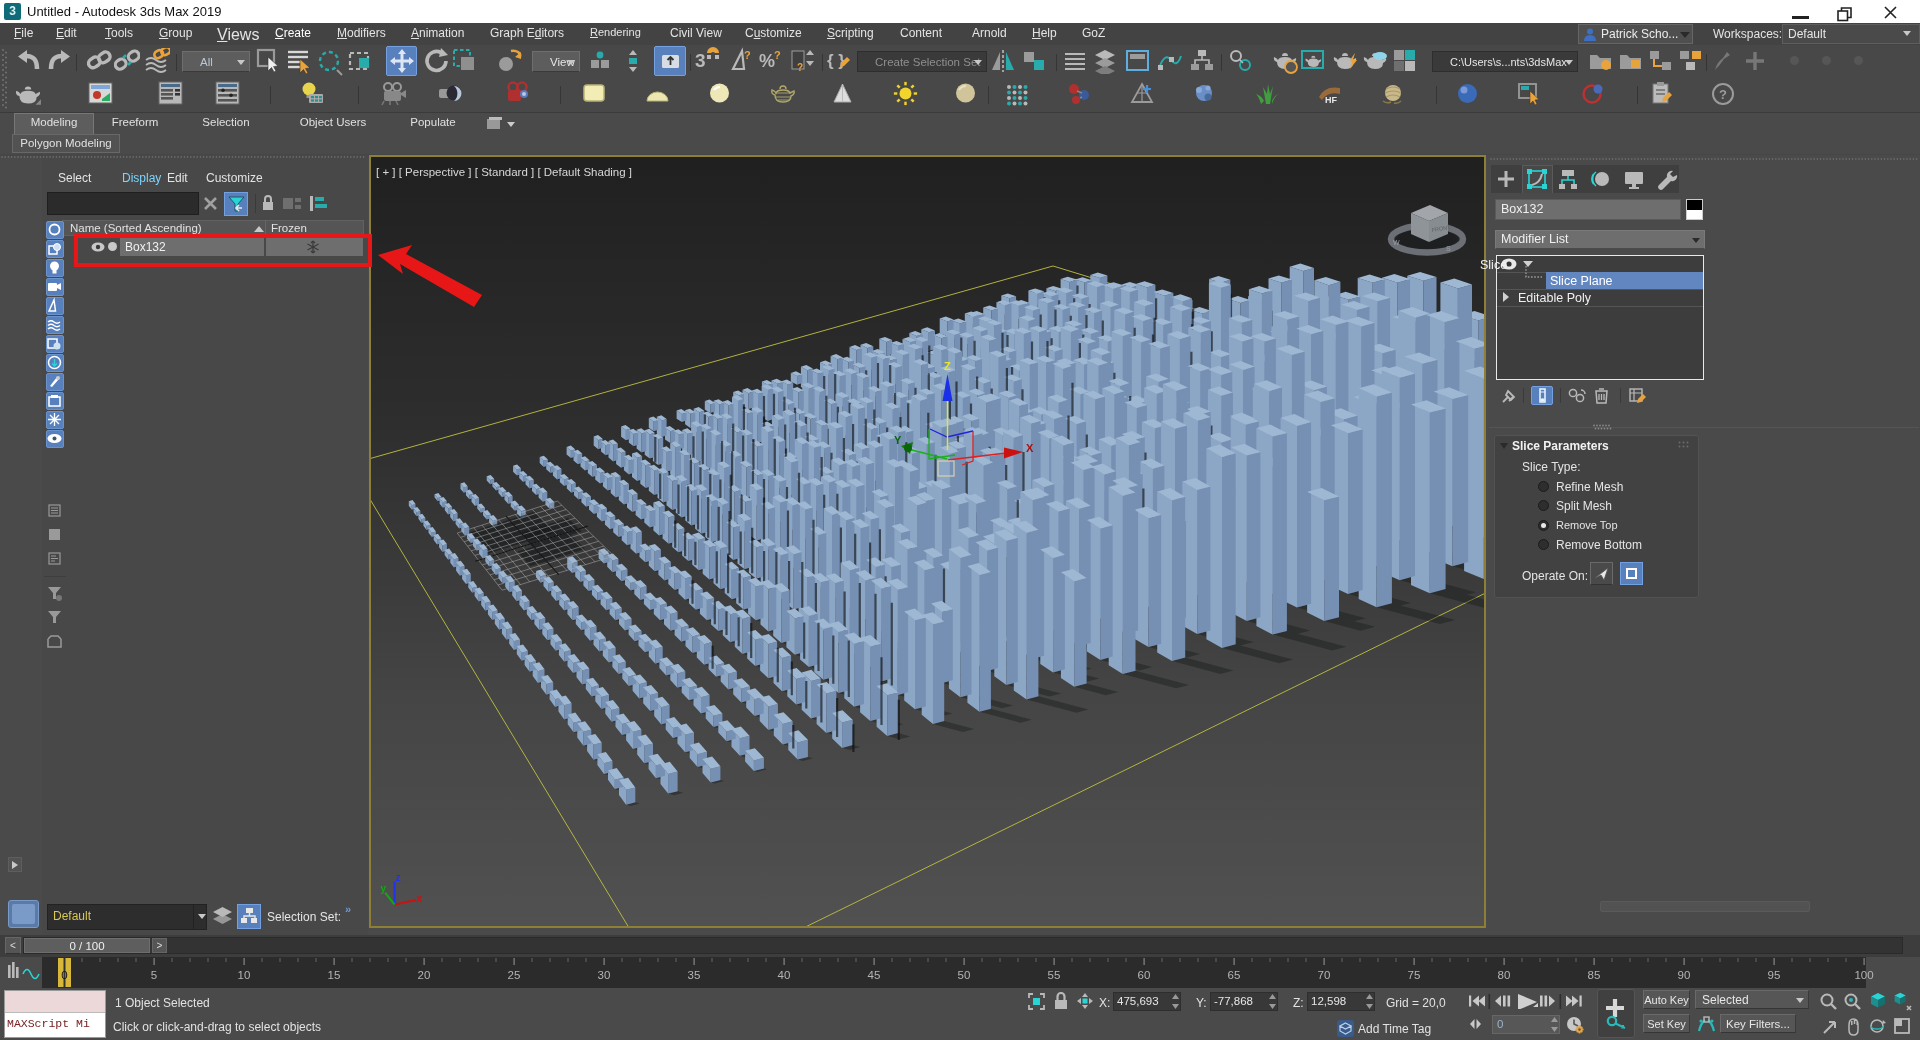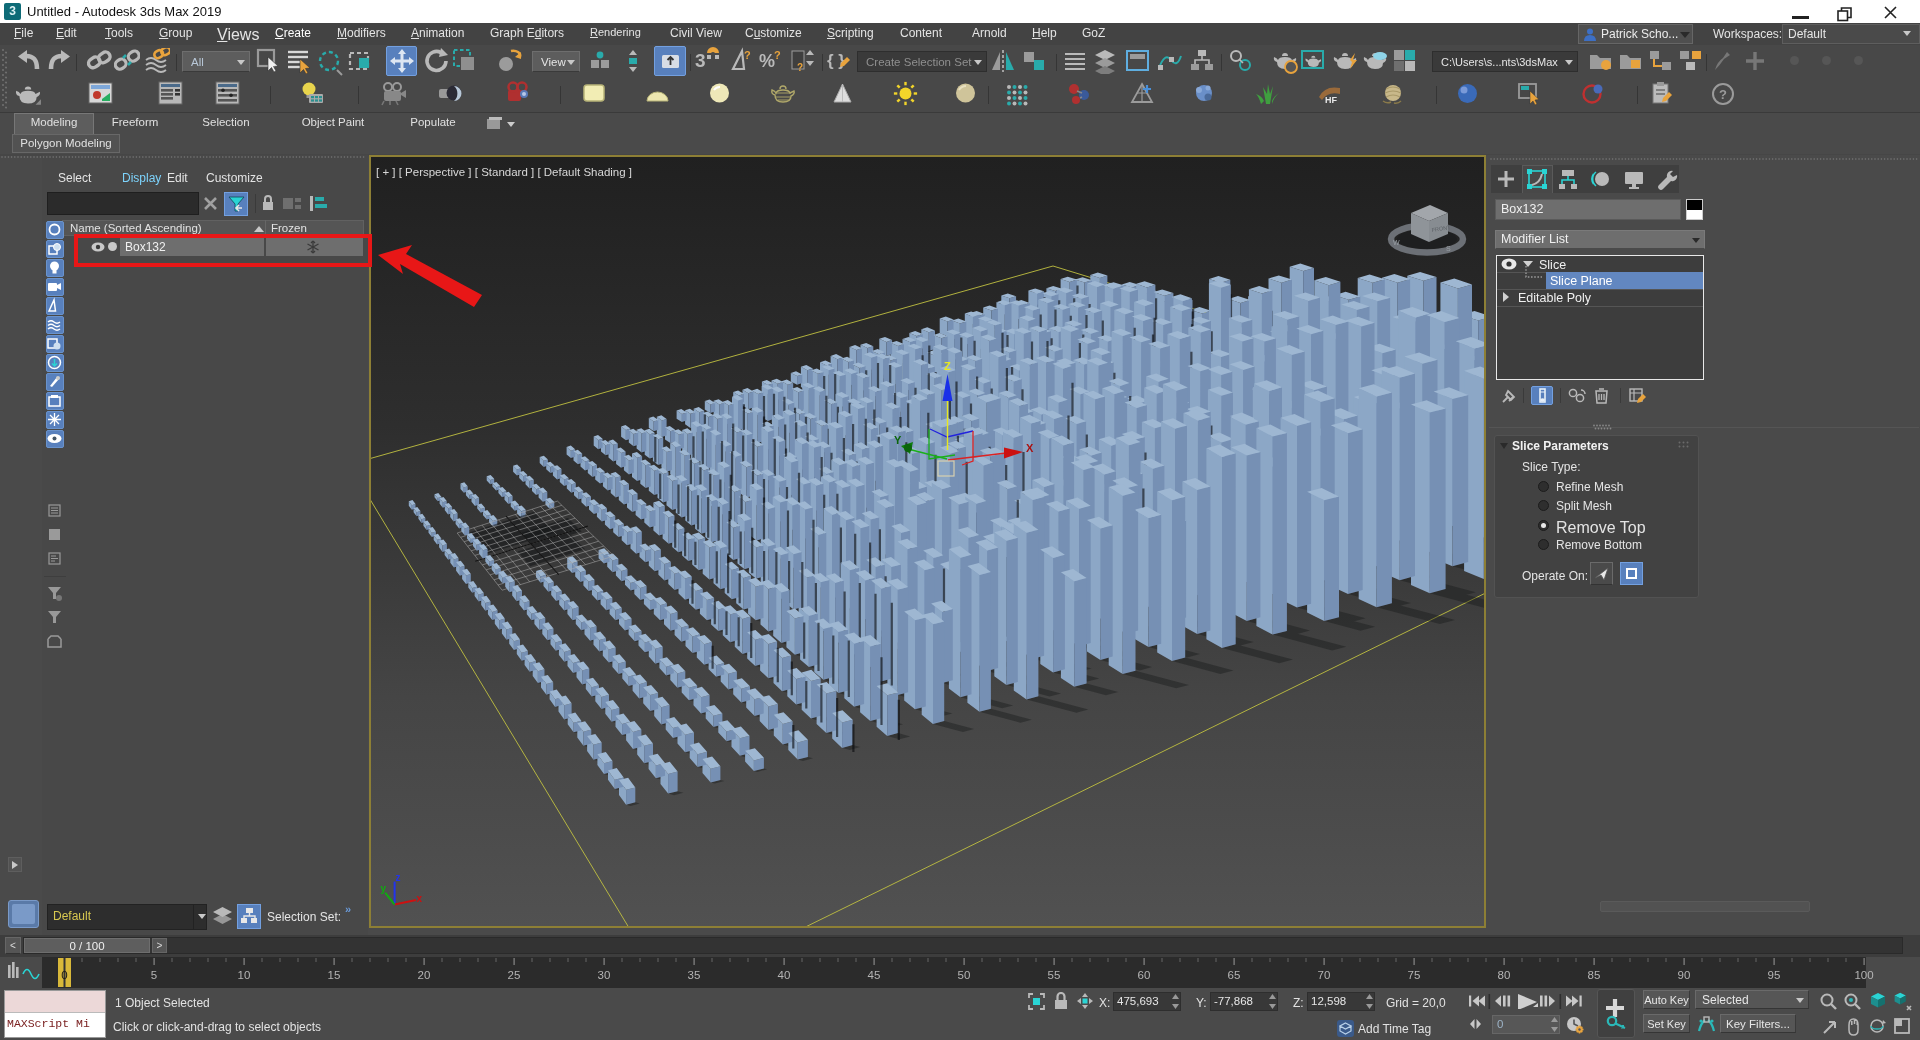--- a/index.html
+++ b/index.html
@@ -1,18 +1,18 @@
 <!DOCTYPE html>
 <html><head><meta charset="utf-8"><style>
 *{margin:0;padding:0;box-sizing:border-box}
 html,body{width:1920px;height:1040px;overflow:hidden;background:#4a4a4a;
 font-family:"Liberation Sans",sans-serif;-webkit-font-smoothing:antialiased}
 .ab{position:absolute}
 .u{text-decoration:underline}
-.combo{position:absolute;background:#5d5d5d;border:1px solid #6e6e6e;border-bottom-color:#3a3a3a;color:#e6e6e6;font-size:11.5px;display:flex;align-items:center;padding-left:8px}
+.combo{position:absolute;background:#5d5d5d;border:1px solid #6e6e6e;border-bottom-color:#3a3a3a;color:#e6e6e6;font-size:11.5px;display:flex;align-items:center;padding-left:17px}
 .carat{position:absolute;right:4px;top:50%;margin-top:-2px;width:0;height:0;border-left:4px solid transparent;border-right:4px solid transparent;border-top:5px solid #c8c8c8}
 .btn{position:absolute;background:#565656;border:1px solid #6a6a6a;border-bottom-color:#353535;border-right-color:#3a3a3a;color:#e6e6e6;font-size:12px;display:flex;align-items:center;justify-content:center}
 .dot{position:absolute;border-radius:50%}
 
 </style></head><body>
 <div style="position:absolute;left:0px;top:0px;width:1920px;height:23px;background:#ffffff"></div>
 <div style="position:absolute;left:4px;top:3px;width:17px;height:17px;background:#0e6b77;border-radius:2px;color:#dff3f5;font-weight:bold;font-size:12px;text-align:center;line-height:17px">3</div>
 <div style="position:absolute;left:27px;top:3px;width:600px;height:17px;color:#111;font-size:13px;line-height:17px">Untitled - Autodesk 3ds Max 2019</div>
 <div style="position:absolute;left:1792px;top:16px;width:17px;height:2.5px;background:#222"></div>
 <svg class="ab" style="left:1837px;top:7px" width="17" height="15">
@@ -472,21 +472,21 @@
   </svg>
 <svg class="ab" style="left:1710px;top:81px" width="26" height="26" viewBox="0 0 26 26">
     <circle cx="13" cy="13" r="10" fill="none" stroke="#9b9b9b" stroke-width="2"></circle>
     <text x="9" y="18" font-size="13" font-weight="bold" fill="#9b9b9b" font-family="Liberation Sans">?</text>
   </svg>
 <div style="position:absolute;left:0px;top:113px;width:1920px;height:21px;background:#4a4a4a"></div>
 <div style="position:absolute;left:14px;top:113px;width:80px;height:21px;background:#5d5d5d;border:1px solid #777;border-bottom:none"></div>
 <div style="position:absolute;left:14px;top:116px;width:80px;height:15px;color:#e0e0e0;font-size:11.5px;text-align:center">Modeling</div>
 <div style="position:absolute;left:94px;top:116px;width:82px;height:15px;color:#e0e0e0;font-size:11.5px;text-align:center">Freeform</div>
 <div style="position:absolute;left:176px;top:116px;width:100px;height:15px;color:#e0e0e0;font-size:11.5px;text-align:center">Selection</div>
-<div style="position:absolute;left:276px;top:116px;width:114px;height:15px;color:#e0e0e0;font-size:11.5px;text-align:center">Object Paint</div>
+<div style="position:absolute;left:276px;top:116px;width:114px;height:15px;color:#e0e0e0;font-size:11.5px;text-align:center">Object Users</div>
 <div style="position:absolute;left:390px;top:116px;width:86px;height:15px;color:#e0e0e0;font-size:11.5px;text-align:center">Populate</div>
 <svg class="ab" style="left:487px;top:117px" width="30" height="14">
     <rect x="0" y="2" width="13" height="10" fill="#999"></rect>
     <rect x="2" y="0" width="13" height="3" fill="#bbb"></rect>
     <path d="M20 5 l8 0 l-4 5 Z" fill="#ccc"></path>
   </svg>
 <div style="position:absolute;left:0px;top:134px;width:1920px;height:20px;background:#4a4a4a"></div>
 <div style="position:absolute;left:12px;top:134px;width:108px;height:19px;background:#525252;border:1px solid #686868;color:#e0e0e0;font-size:11.5px;text-align:center;line-height:17px">Polygon Modeling</div>
 <div style="position:absolute;left:0px;top:154px;width:1920px;height:2px;background:#464646"></div>
 <div style="position:absolute;left:0px;top:156px;width:42px;height:779px;background:#4a4a4a"></div>
@@ -1139,21 +1139,21 @@
 <div style="position:absolute;left:1687px;top:210px;width:15px;height:9px;background:#fff"></div>
 <div style="position:absolute;left:1495px;top:230px;width:210px;height:19px;background:#6e6e6e;border:1px solid #7a7a7a;border-bottom-color:#4a4a4a"></div>
 <div style="position:absolute;left:1501px;top:232px;width:110px;height:15px;color:#f0f0f0;font-size:12.5px">Modifier List</div>
 <div class="ab" style="left:1692px;top:238px;width:0;height:0;border-left:4px solid transparent;border-right:4px solid transparent;border-top:5px solid #2a2a2a"></div>
 <div style="position:absolute;left:1496px;top:255px;width:208px;height:125px;background:#3d3d3d;border:1.5px solid #e8e8e8"></div>
 <svg class="ab" style="left:1501px;top:258px" width="16" height="12">
     <ellipse cx="8" cy="6" rx="7.5" ry="5.5" fill="#e8e8e8"></ellipse>
     <circle cx="8" cy="6" r="2.6" fill="#333"></circle>
   </svg>
 <div class="ab" style="left:1523px;top:261px;width:0;height:0;border-left:5px solid transparent;border-right:5px solid transparent;border-top:6px solid #d0d0d0"></div>
-<div style="position:absolute;left:1539px;top:258px;width:60px;height:14px;color:#f0f0f0;font-size:12.5px">Slice</div>
+<div style="position:absolute;left:1480px;top:258px;width:60px;height:14px;color:#f0f0f0;font-size:12.5px">Slice</div>
 <div style="position:absolute;left:1497px;top:272px;width:206px;height:1px;background:#555"></div>
 <div style="position:absolute;left:1546px;top:272px;width:157px;height:17px;background:#6287c0"></div>
 <svg class="ab" style="left:1524px;top:266px" width="22" height="16">
     <path d="M2 0 L2 11 L18 11" stroke="#999" stroke-width="1.4" stroke-dasharray="1.6 1.6" fill="none"></path>
   </svg>
 <div style="position:absolute;left:1550px;top:274px;width:100px;height:14px;color:#fff;font-size:12.5px">Slice Plane</div>
 <div style="position:absolute;left:1497px;top:289px;width:206px;height:1px;background:#555"></div>
 <div class="ab" style="left:1503px;top:292px;width:0;height:0;border-top:5px solid transparent;border-bottom:5px solid transparent;border-left:6px solid #d0d0d0"></div>
 <div style="position:absolute;left:1518px;top:291px;width:110px;height:14px;color:#f0f0f0;font-size:12.5px">Editable Poly</div>
 <div style="position:absolute;left:1497px;top:306px;width:206px;height:1px;background:#555"></div>
@@ -1209,21 +1209,21 @@
     <circle cx="5.5" cy="5.5" r="1" fill="#6a6a6a"></circle>
     <circle cx="9.5" cy="5.5" r="1" fill="#6a6a6a"></circle>
   </svg>
 <div style="position:absolute;left:1522px;top:460px;width:90px;height:14px;color:#e4e4e4;font-size:12px">Slice Type:</div>
 <div class="ab" style="left:1538px;top:481px;width:11px;height:11px;border-radius:50%;background:#2e2e2e;border:1px solid #1c1c1c"></div>
 <div style="position:absolute;left:1556px;top:480px;width:120px;height:14px;color:#e4e4e4;font-size:12px">Refine Mesh</div>
 <div class="ab" style="left:1538px;top:500px;width:11px;height:11px;border-radius:50%;background:#2e2e2e;border:1px solid #1c1c1c"></div>
 <div style="position:absolute;left:1556px;top:499px;width:120px;height:14px;color:#e4e4e4;font-size:12px">Split Mesh</div>
 <div class="ab" style="left:1538px;top:520px;width:11px;height:11px;border-radius:50%;background:#2e2e2e;border:1px solid #1c1c1c"></div>
 <div class="ab" style="left:1541px;top:523px;width:5px;height:5px;border-radius:50%;background:#e8e8e8"></div>
-<div style="position:absolute;left:1556px;top:519px;width:120px;height:14px;color:#e4e4e4;font-size:16px">Remove Top</div>
+<div style="position:absolute;left:1556px;top:519px;width:120px;height:14px;color:#e4e4e4;font-size:11px">Remove Top</div>
 <div class="ab" style="left:1538px;top:539px;width:11px;height:11px;border-radius:50%;background:#2e2e2e;border:1px solid #1c1c1c"></div>
 <div style="position:absolute;left:1556px;top:538px;width:120px;height:14px;color:#e4e4e4;font-size:12px">Remove Bottom</div>
 <div style="position:absolute;left:1522px;top:569px;width:70px;height:14px;color:#e4e4e4;font-size:12px">Operate On:</div>
 <div style="position:absolute;left:1590px;top:562px;width:23px;height:23px;background:#4a4a4a;border:1px solid #6a6a6a;border-bottom-color:#333"></div>
 <svg class="ab" style="left:1594px;top:566px" width="16" height="16">
     <path d="M1 12 L14 2 L10 14 L7 9 Z" fill="#e8e8e8" stroke="#555" stroke-width="0.8"></path>
   </svg>
 <div style="position:absolute;left:1620px;top:562px;width:23px;height:23px;background:#5880bd;border:1px solid #73a0e0"></div>
 <div style="position:absolute;left:1626px;top:568px;width:11px;height:11px;border:2px solid #fff;background:transparent"></div>
 <div style="position:absolute;left:1600px;top:901px;width:210px;height:11px;background:#525252;border:1px solid #5a5a5a;border-radius:2px"></div>

